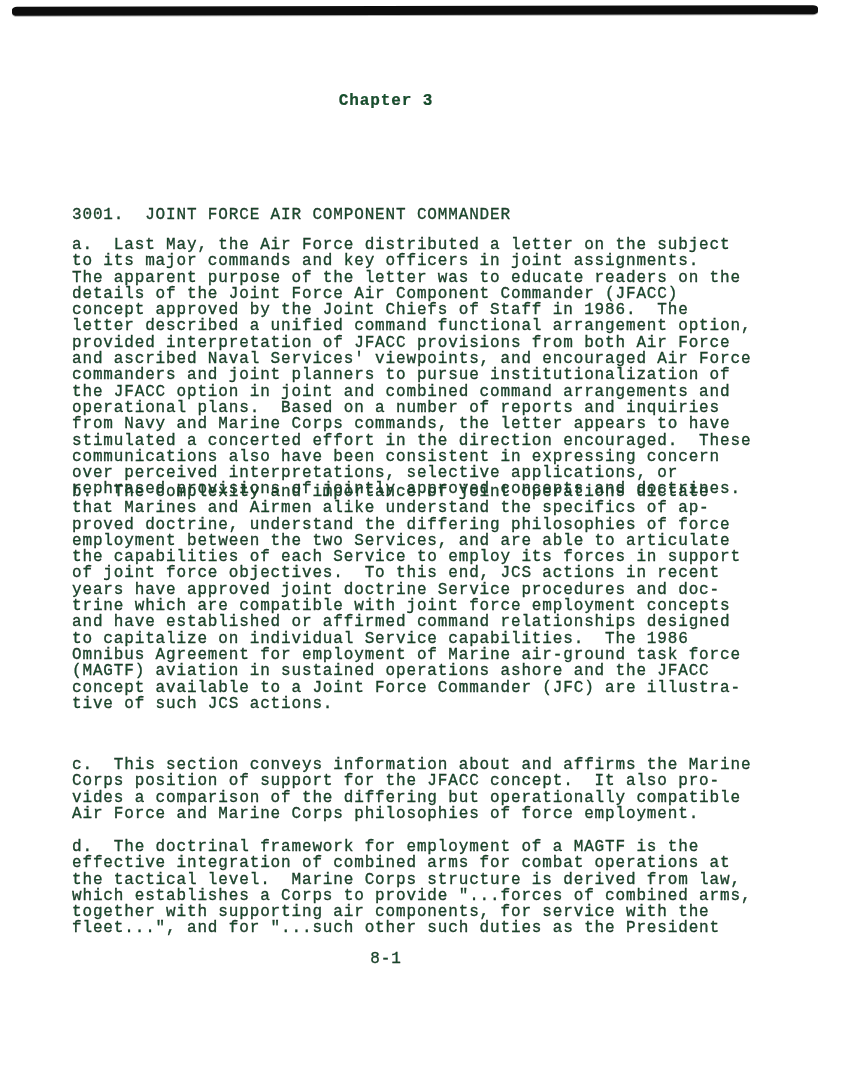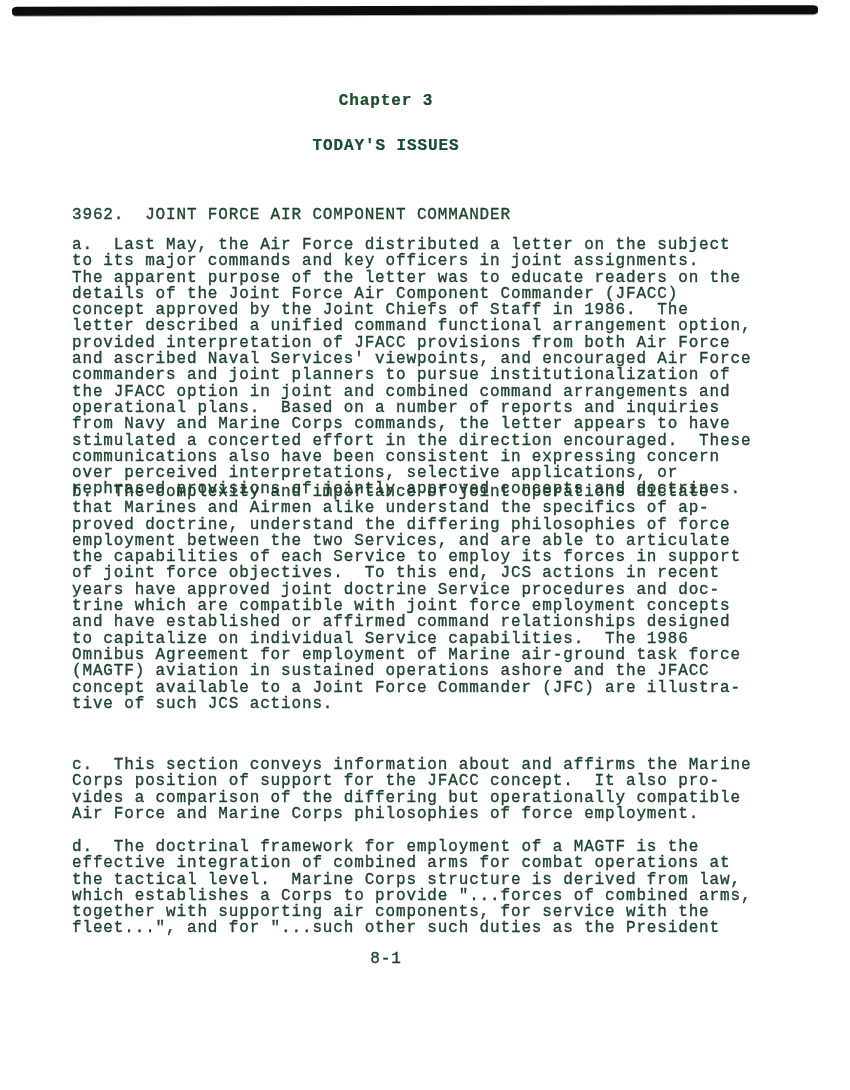--- a/index.html
+++ b/index.html
@@ -62,23 +62,22 @@
 </style>
 </head>
 <body>
 
 <div class="page">
 
   <div class="scan-bar"></div>
 
   <div class="centered-col chapter heading">Chapter 3</div>
 
-  <div class="centered-col doc-title heading">TODAY'S ISSUES</div>
 
-  <div class="body-text section-heading heading">3962.  JOINT FORCE AIR COMPONENT COMMANDER</div>
+  <div class="body-text section-heading heading">3001.  JOINT FORCE AIR COMPONENT COMMANDER</div>
 
   <div class="body-text para-a">a.  Last May, the Air Force distributed a letter on the subject
 to its major commands and key officers in joint assignments.
 The apparent purpose of the letter was to educate readers on the
 details of the Joint Force Air Component Commander (JFACC)
 concept approved by the Joint Chiefs of Staff in 1986.  The
 letter described a unified command functional arrangement option,
 provided interpretation of JFACC provisions from both Air Force
 and ascribed Naval Services' viewpoints, and encouraged Air Force
 commanders and joint planners to pursue institutionalization of

